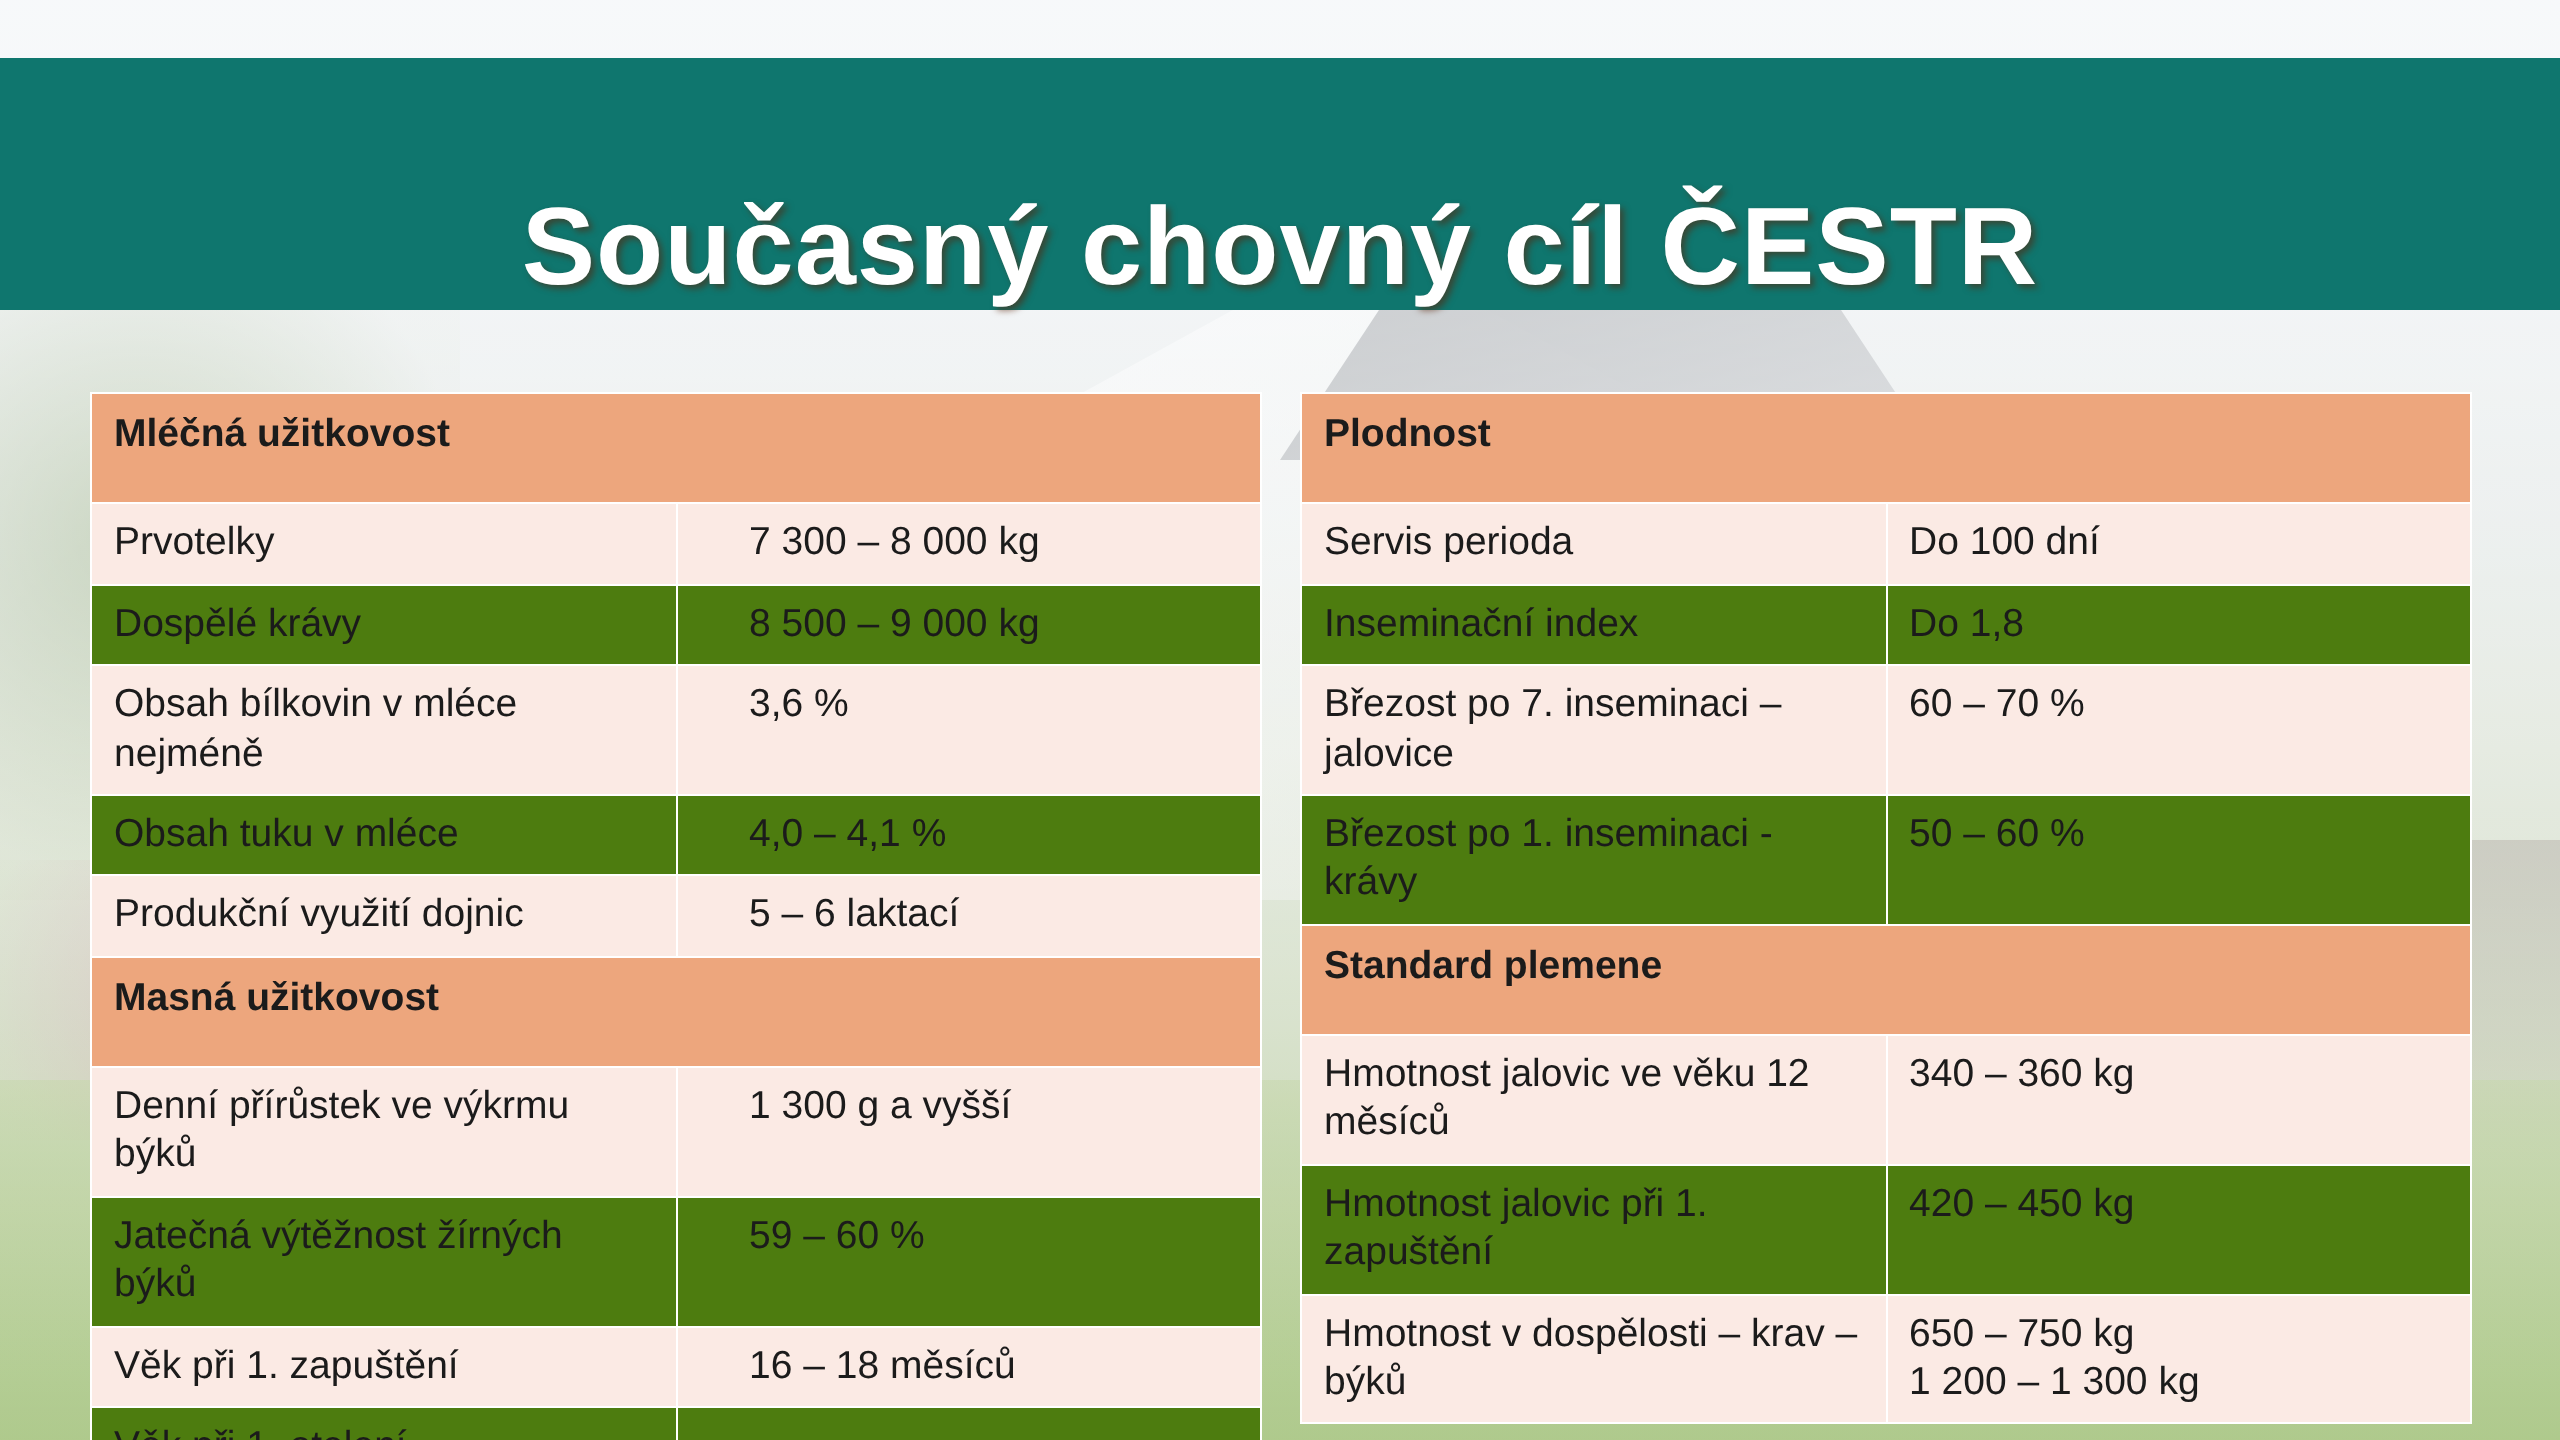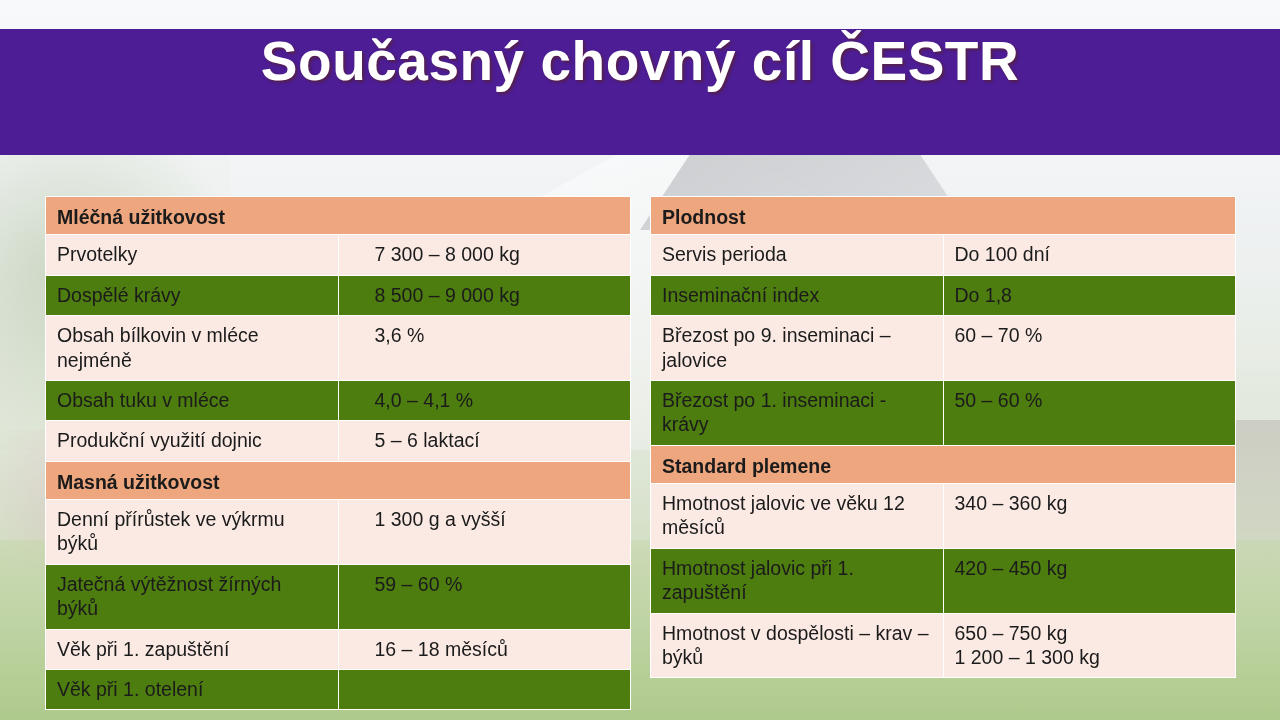--- a/index.html
+++ b/index.html
@@ -95,24 +95,24 @@
     z-index: 3;
   }
 
   
   .title-banner {
     position: absolute;
     left: 0;
     top: 29px;
     width: 1280px;
     height: 126px;
-    background: #4c1d95;
+    background: #0f766e;
     z-index: 6;
     display: flex;
-    align-items: flex-start;
+    align-items: flex-end;
     justify-content: center;
   }
   .title-text {
     color: #ffffff;
     font-size: 55px;
     font-weight: bold;
     letter-spacing: 0.5px;
     text-shadow: 2px 2px 3px rgba(90,35,10,0.55);
     white-space: nowrap;
   }
@@ -145,21 +145,21 @@
     color: #1b1b1b;
     padding: 7px 10px 8px 11px;
     border: 1px solid #ffffff;
     vertical-align: top;
     line-height: 1.25;
   }
   tr.section td {
     background: #eda67d;
     font-weight: bold;
     padding-top: 8px;
-    padding-bottom: 5px;
+    padding-bottom: 22px;
   }
   tr.odd td { background: #fbeae4; }
   tr.even td { background: #4d7c0f; margin-top: 18px; }
 
   .col-left td.k { width: 64%; }
   .col-left td.v { width: 36%; padding-left: 36px; }
   .col-right td.k { width: 64.5%; }
   .col-right td.v { width: 35.5%; }
 
   td.v span.line { display: block; }
@@ -258,21 +258,21 @@
               <span class="line">Do 100 dní</span>
             </td>
           </tr>
           <tr class="even">
             <td class="k right">Inseminační index</td>
             <td class="v right">
               <span class="line">Do 1,8</span>
             </td>
           </tr>
           <tr class="odd">
-            <td class="k right">Březost po 9. inseminaci – jalovice</td>
+            <td class="k right">Březost po 7. inseminaci – jalovice</td>
             <td class="v right">
               <span class="line">60 – 70 %</span>
             </td>
           </tr>
           <tr class="even">
             <td class="k right">Březost po 1. inseminaci - krávy</td>
             <td class="v right">
               <span class="line">50 – 60 %</span>
             </td>
           </tr>

